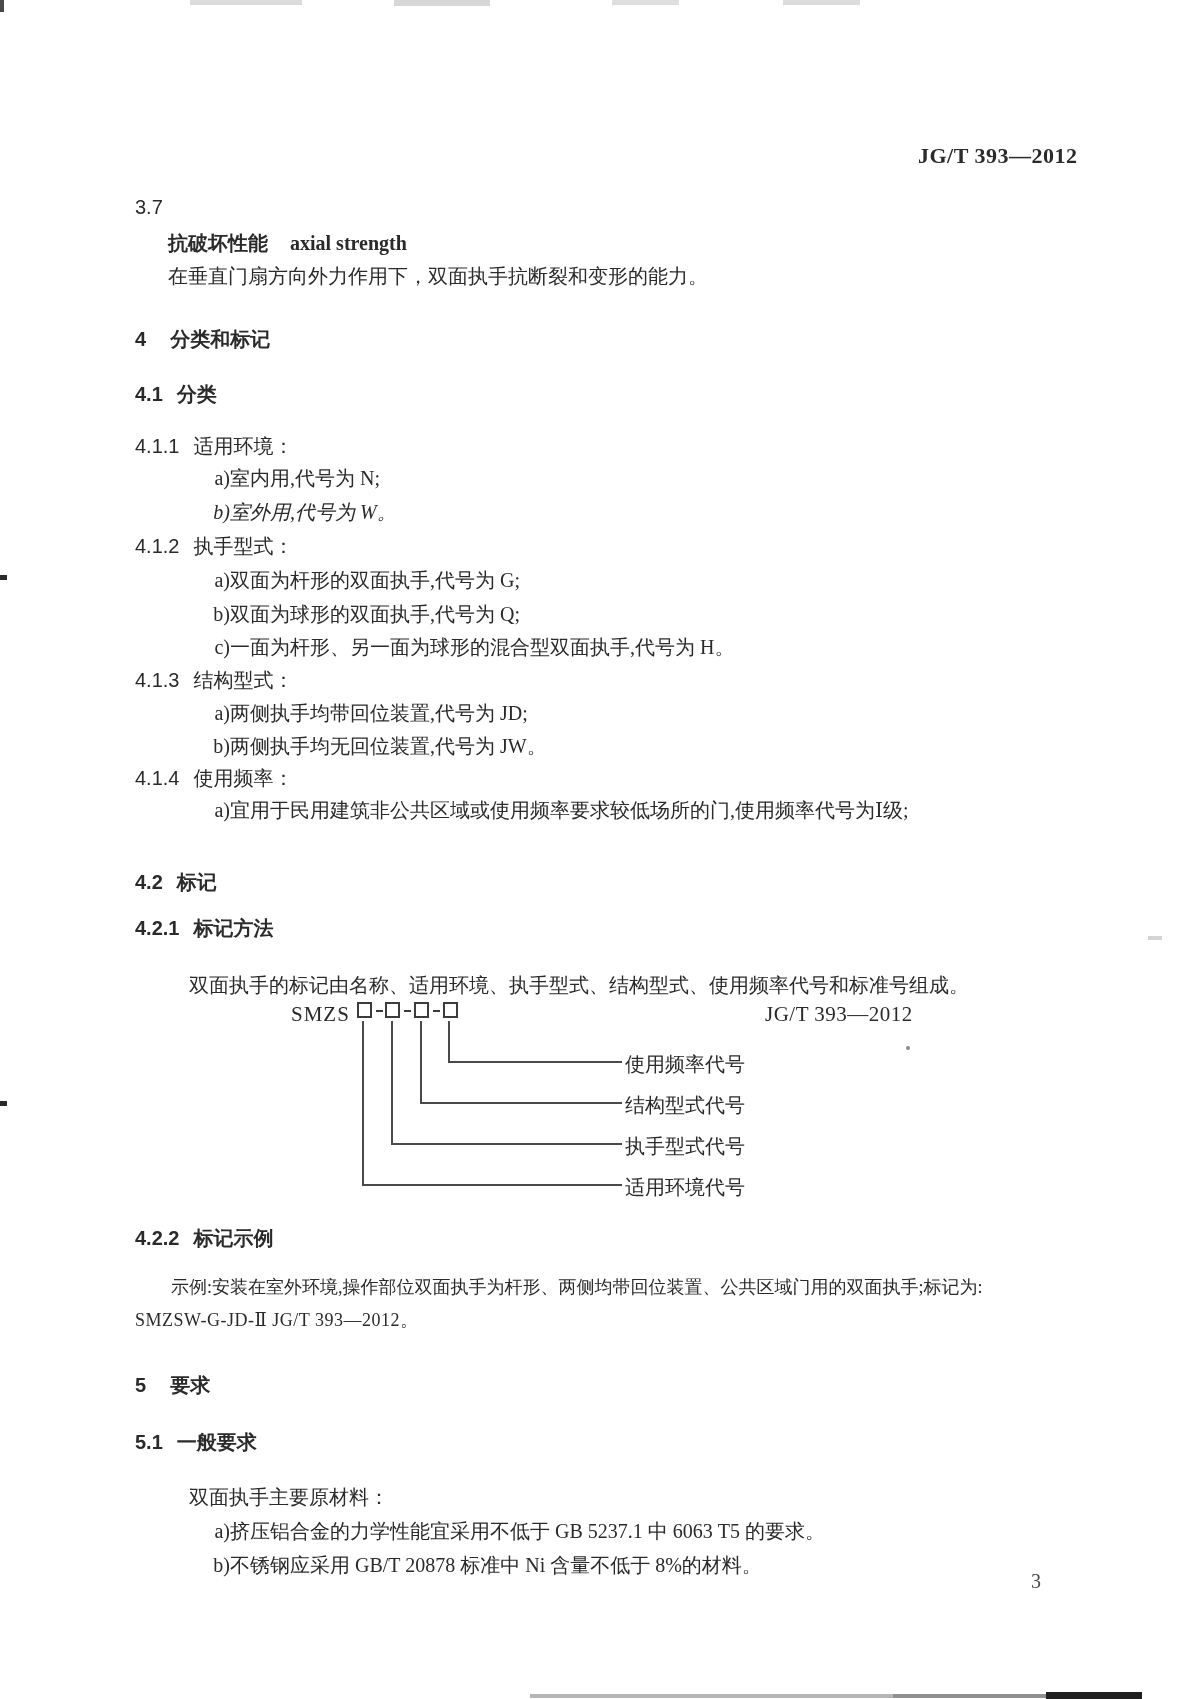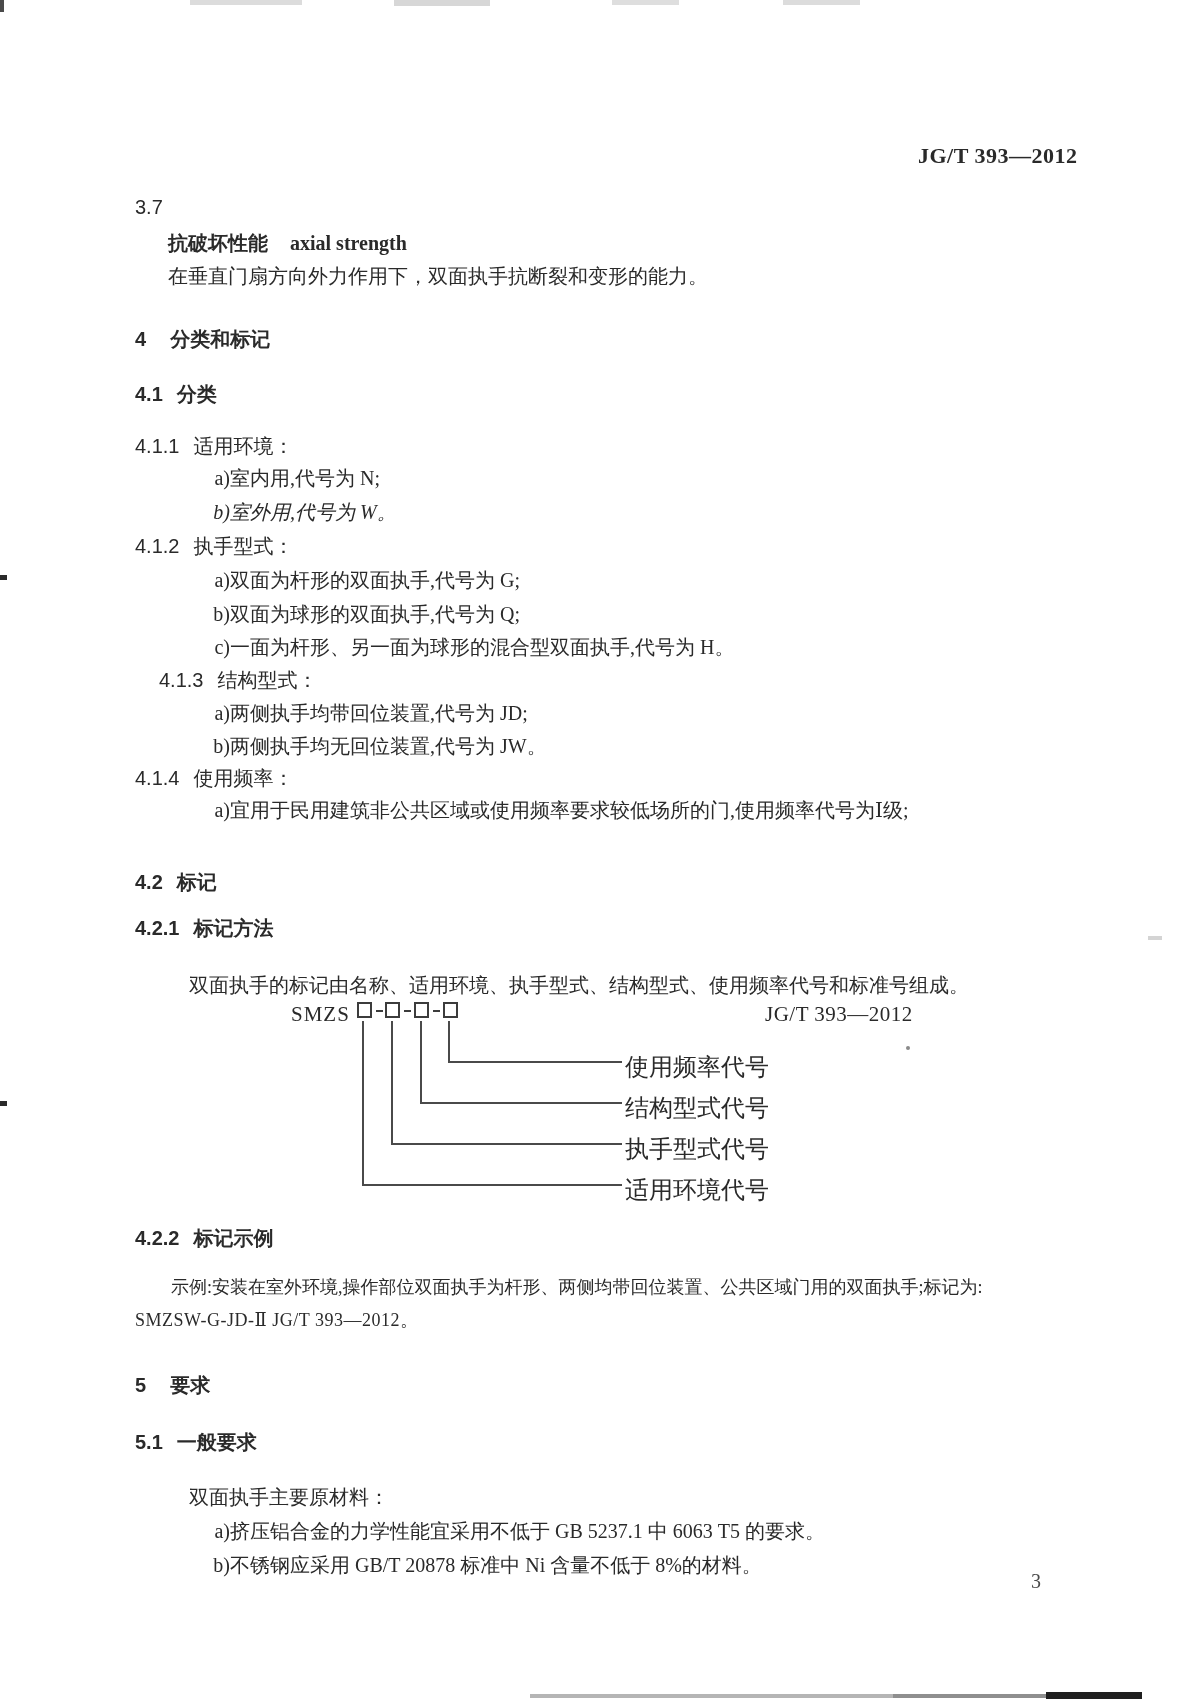--- a/index.html
+++ b/index.html
@@ -18,21 +18,21 @@
   .lilabel{display:inline-block;width:41px;}
   .header-ref{font-size:22px;font-weight:600;letter-spacing:0.5px;}
   .subhead{font-size:20px;}
   .h20b{font-size:20px;font-weight:bold;}
   .example{font-size:18px;}
   
   .mk-box{position:absolute;width:15px;height:16px;border:2px solid #3c3c3c;box-sizing:border-box;background:#fff;}
   .mk-dash{position:absolute;width:7px;height:2px;background:#3c3c3c;}
   .vline{position:absolute;width:2px;background:#4a4a4a;}
   .hline{position:absolute;height:2px;background:#4a4a4a;}
-  .mk-label{position:absolute;font-size:24px;white-space:nowrap;text-align:right;}
+  .mk-label{position:absolute;font-size:20px;white-space:nowrap;text-align:right;}
   
   .art{position:absolute;}
   .watermark{position:absolute;color:#c8c8c8;font-size:25px;letter-spacing:2px;}
   .watermark span{margin-right:26px;}
   .pageno{position:absolute;font-size:20px;color:#4a4a4a;}
 </style>
 </head>
 <body>
 
 <div class="page">
@@ -81,21 +81,21 @@
   <div class="line body20 lx177" style="top:568px;">
     <span class="lilabel">a)</span><span>双面为杆形的双面执手,代号为 G;</span>
   </div>
   <div class="line body20 lx177" style="top:602px;">
     <span class="lilabel">b)</span><span>双面为球形的双面执手,代号为 Q;</span>
   </div>
   <div class="line body20 lx177" style="top:635px;">
     <span class="lilabel">c)</span><span>一面为杆形、另一面为球形的混合型双面执手,代号为 H。</span>
   </div>
 
-  <div class="line hsans subhead lx135" style="top:668px;margin-left:24px;">
+  <div class="line hsans subhead lx135" style="top:668px;">
     <span class="secnum">4.1.3</span><span>结构型式：</span>
   </div>
   <div class="line body20 lx177" style="top:734px;">
     <span class="lilabel">b)</span><span>两侧执手均无回位装置,代号为 JW。</span>
   </div>
   <div class="line body20 lx177" style="top:701px;">
     <span class="lilabel">a)</span><span>两侧执手均带回位装置,代号为 JD;</span>
   </div>
 
   <div class="line hsans subhead lx135" style="top:766px;">

